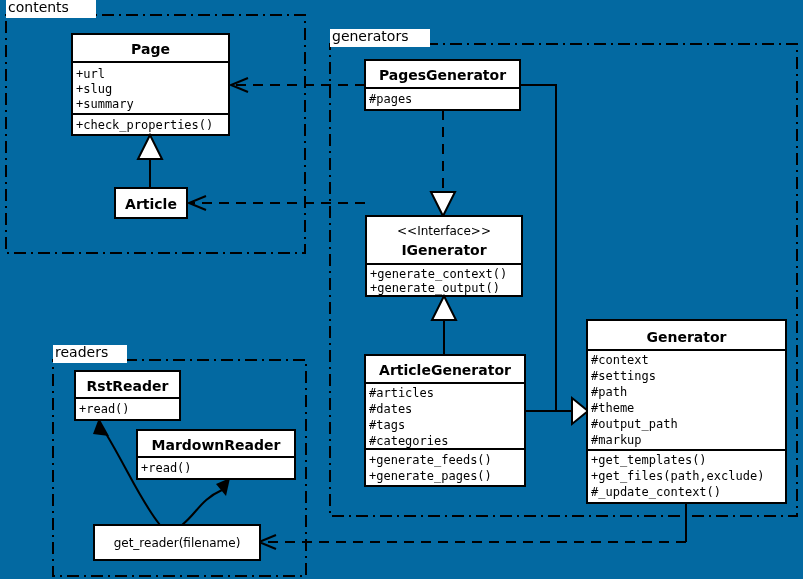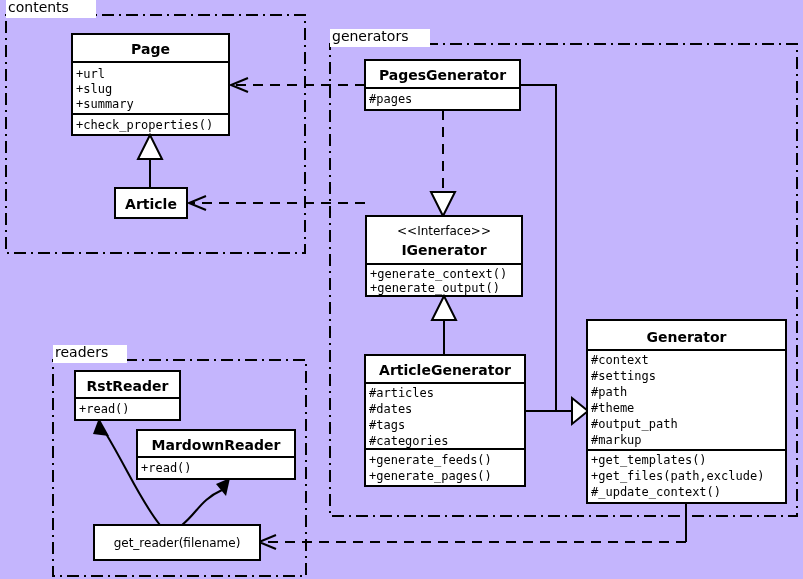--- a/index.html
+++ b/index.html
@@ -4,21 +4,21 @@
 <style>
   html, body {
     margin: 0;
     padding: 0;
     background: #ffffff;
   }
   #diagram-root {
     position: relative;
     width: 803px;
     height: 579px;
-    background: #c4b5fd;
+    background: #0369a1;
     font-family: "DejaVu Sans", sans-serif;
     overflow: hidden;
   }
   svg { display: block; }
 
   
   .pkg-frame {
     fill: none;
     stroke: #000000;
     stroke-width: 2;

